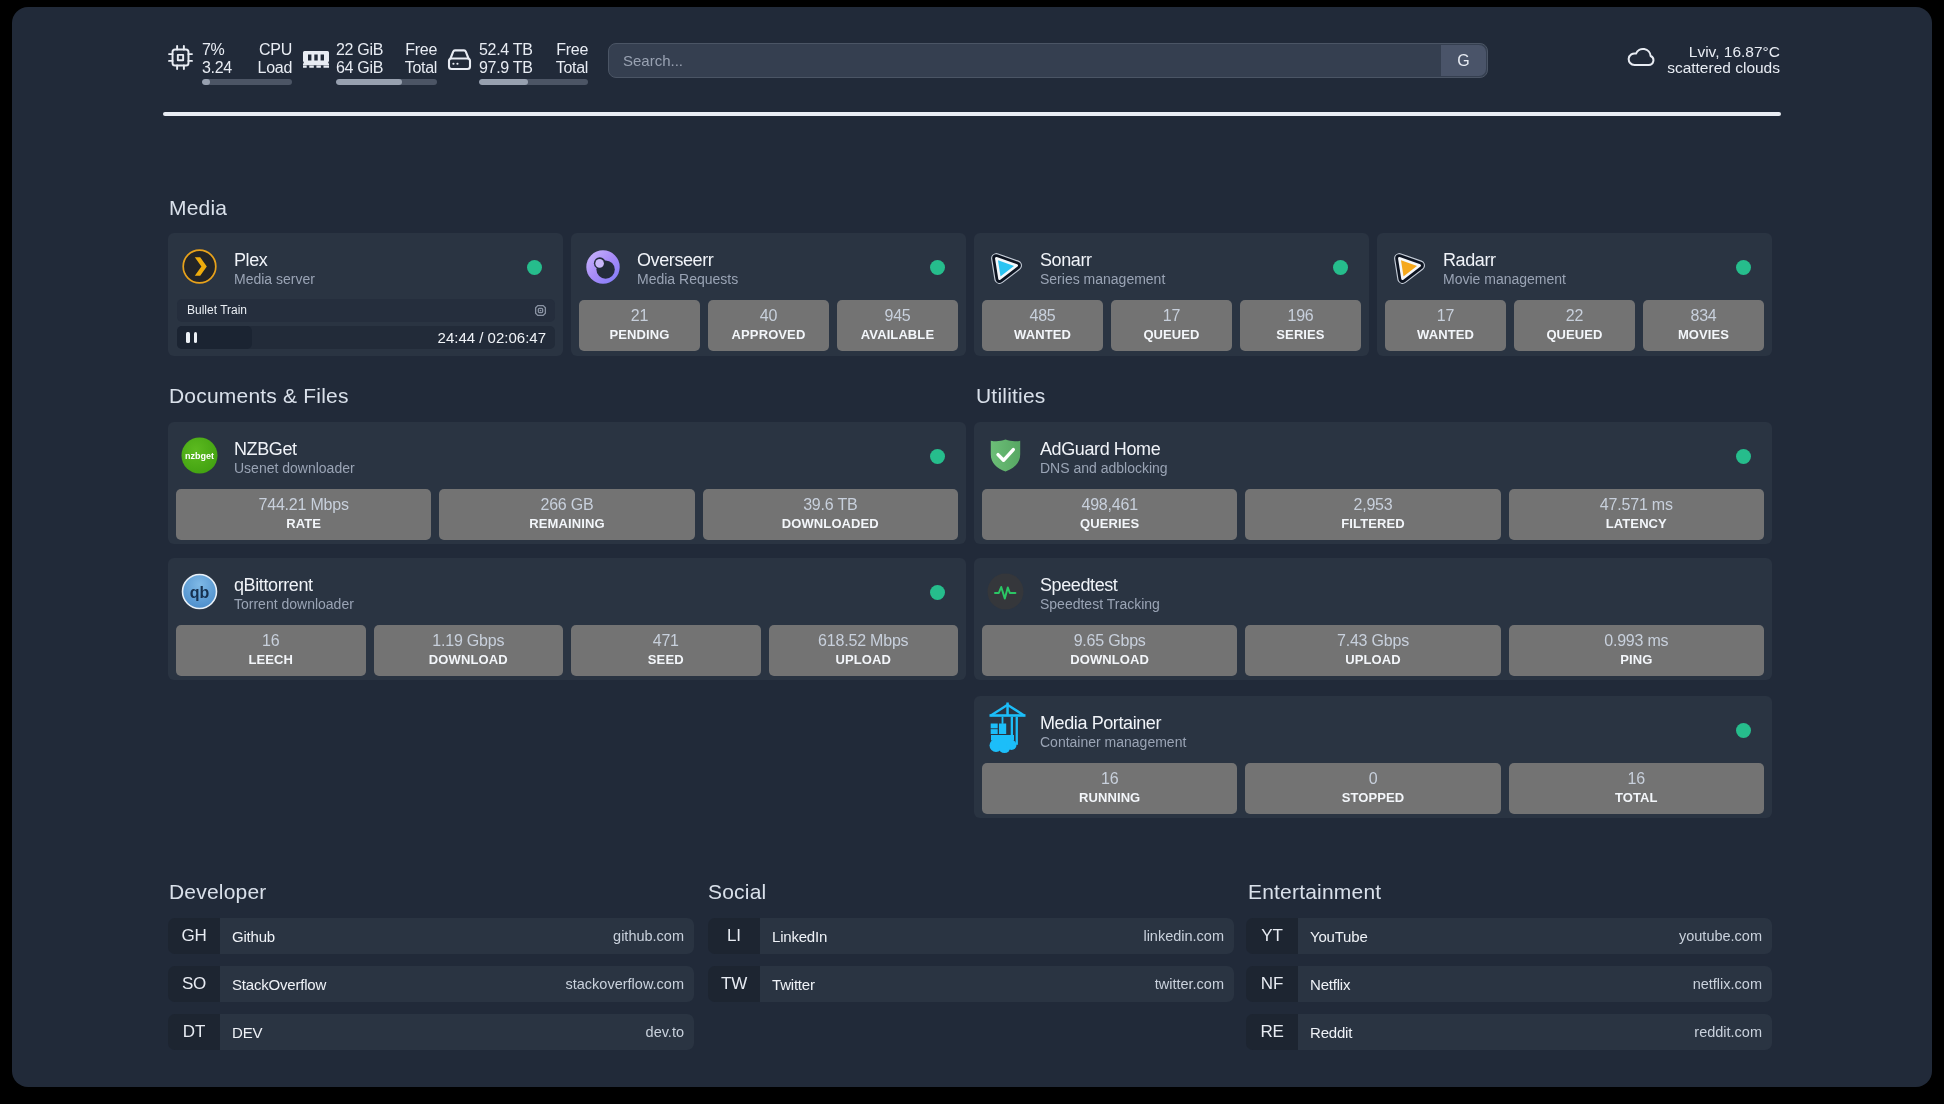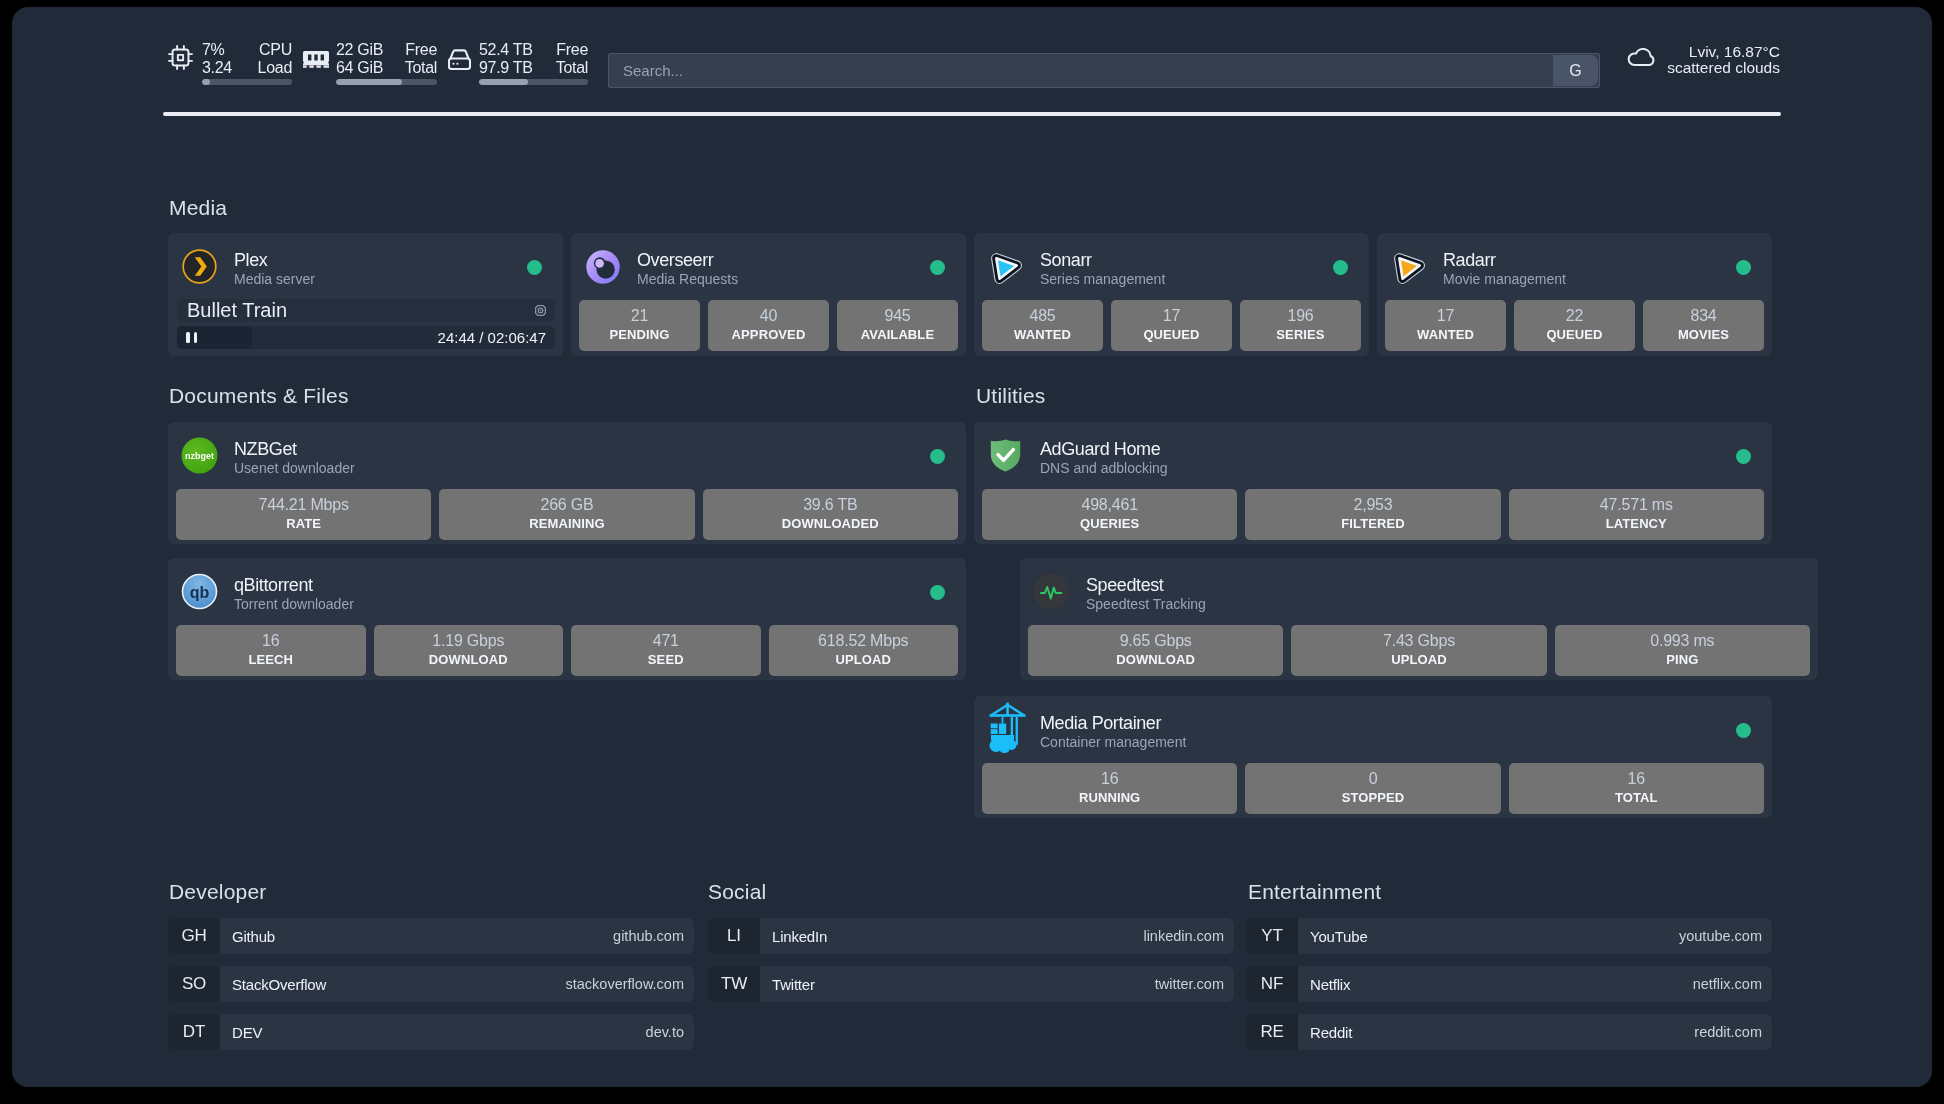--- a/index.html
+++ b/index.html
@@ -14,22 +14,22 @@
   .res { position:absolute; display:flex; color:#E8ECF3; font-size:16px; letter-spacing:-0.3px; }
   .res .ric { flex:none; }
   .rbody { margin-left:7px; flex:1; }
   .rrow { display:flex; justify-content:space-between; line-height:18px; }
   .rcol { white-space:nowrap; }
   .rcol.r { text-align:right; }
   .rbar { margin-top:2px; height:6px; border-radius:3px; background:#4C5565; position:relative; overflow:hidden; }
   .rfill { position:absolute; left:0; top:0; bottom:0; background:#97A0AF; border-radius:3px; }
 
   
-  .search { position:absolute; left:608px; top:53px; width:992px; height:35px;
-            background:#353F50; border:1px solid #4B5565; border-radius:2px; }
+  .search { position:absolute; left:608px; top:43px; width:880px; height:35px;
+            background:#353F50; border:1px solid #4B5565; border-radius:8px; }
   .search .ph { position:absolute; left:14px; top:0; line-height:33px; font-size:15px; color:#99A2B2; }
   .gbtn { position:absolute; right:1px; top:1px; bottom:1px; width:45px; background:#4A5469;
           border-radius:0 7px 7px 0; color:#E8ECF3; font-size:16px; text-align:center; line-height:31px; }
 
   
   .weather { position:absolute; right:164px; top:44px; text-align:right; color:#E8ECF3; font-size:15.5px; line-height:15.5px; }
   .weather .l2 { margin-top:0; }
 
   .hr { position:absolute; left:163px; top:111.5px; width:1618px; height:4px; background:#E9EDF4; border-radius:2px; }
 
@@ -43,21 +43,21 @@
   .csub  { position:absolute; left:66px; top:38.5px; font-size:14px; line-height:15px; color:#9AA4B5; }
   .cdot  { position:absolute; right:21px; top:27px; width:15px; height:15px; border-radius:50%; background:#26BD8C; }
 
   .stats { position:absolute; left:8px; right:8px; top:67px; height:51px; display:flex; gap:8px; }
   .sblock { flex:1; background:#737373; border-radius:5px; text-align:center; overflow:hidden; }
   .sval { margin-top:5px; font-size:16px; line-height:21px; color:#C8D0DC; letter-spacing:-0.2px; }
   .slab { font-size:13px; line-height:17px; color:#F3F6FA; font-weight:700; letter-spacing:0.1px; }
 
   
   .mrow1 { position:absolute; left:9px; right:8px; top:66px; height:23px; background:#252E3D; border-radius:5px; }
-  .mrow1 .mt { position:absolute; left:10px; top:0; line-height:23px; font-size:20px; color:#E9EDF3; }
+  .mrow1 .mt { position:absolute; left:10px; top:0; line-height:23px; font-size:12px; color:#E9EDF3; }
   .mrow1 svg { position:absolute; right:8px; top:5px; }
   .mrow2 { position:absolute; left:9px; right:8px; top:93px; height:23px; background:#222B39; border-radius:5px; }
   .pausep { position:absolute; left:0; top:0; bottom:0; width:75px; background:#1B2432; border-radius:5px; }
   .pbars { position:absolute; left:9px; top:6px; width:11px; height:11px; }
   .pbars i { position:absolute; top:0; bottom:0; width:3.5px; background:#EDF1F6; border-radius:1.5px; }
   .pbars i.b2 { right:0; }
   .ptime { position:absolute; right:9px; top:0; line-height:23px; font-size:15px; color:#F0F3F7; }
 
   
   .bm { position:absolute; width:526px; height:36px; display:flex; border-radius:7px; overflow:hidden; }
@@ -376,21 +376,21 @@
           <div class="sval">471</div>
           <div class="slab">SEED</div>
         </div>
       <div class="sblock">
           <div class="sval">618.52 Mbps</div>
           <div class="slab">UPLOAD</div>
         </div>
     </div>
   </div>
 
-  <div class="card" style="left:1020px; top:558px; width:798px; height:122px;">
+  <div class="card" style="left:974px; top:558px; width:798px; height:122px;">
     <div class="cicon">
       <svg width="37" height="37" viewBox="0 0 37 37">
         <circle cx="18.5" cy="18.5" r="18" fill="#35373B"></circle>
         <path d="M8 20 h3.8 l2.4-6 3.6 11.5 3-11 2 5.5 h5.6" fill="none" stroke="#2BC665" stroke-width="2" stroke-linecap="round" stroke-linejoin="round"></path>
       </svg>
     </div>
     <div class="cname">Speedtest</div>
     <div class="csub">Speedtest Tracking</div>
     <div class="stats">
       <div class="sblock">

